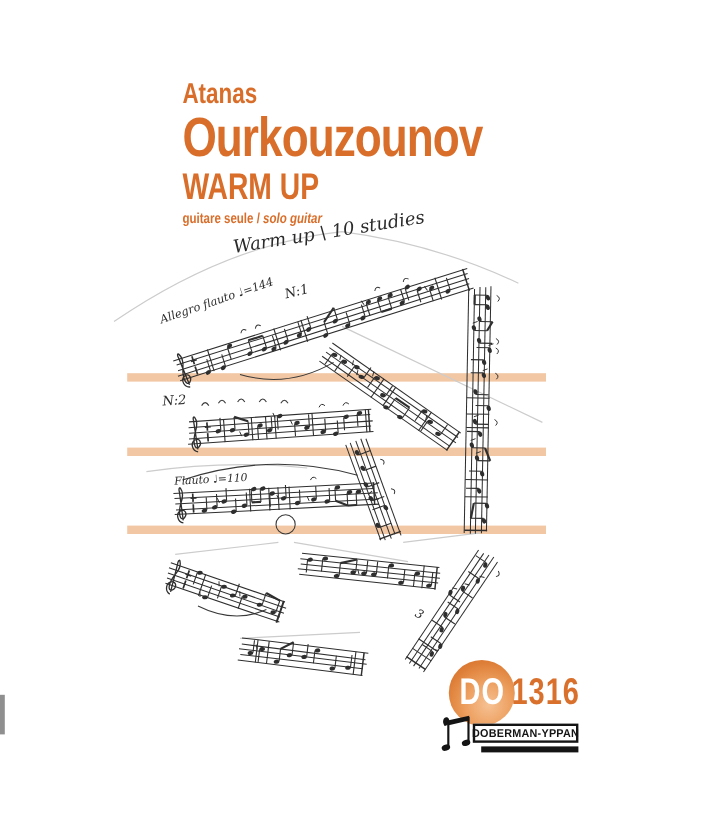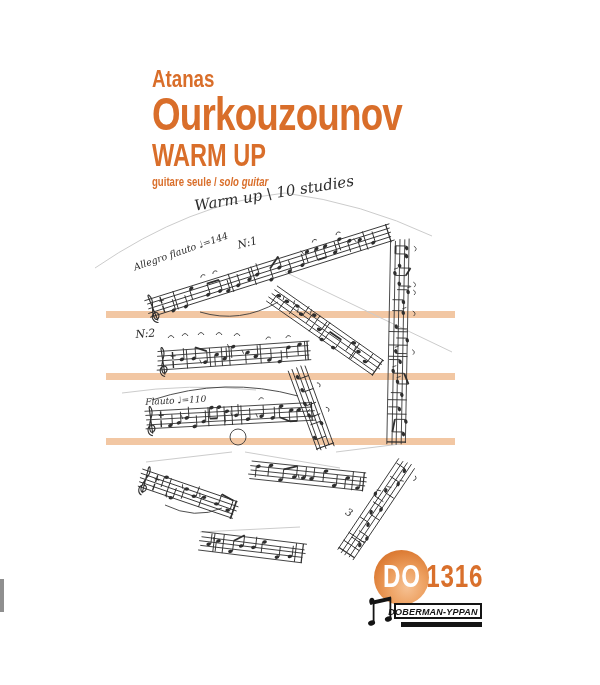--- a/index.html
+++ b/index.html
@@ -24,21 +24,21 @@
   .subtitle .it{font-style:italic;}
   
   .do-circle{position:absolute;left:374px;top:550px;width:55px;height:55px;border-radius:50%;z-index:5;
      background:radial-gradient(circle at 60% 68%, #f7c montage);}
   .catalog{position:absolute;left:383px;top:561px;z-index:6;display:flex;gap:7px;
      font-size:31px;font-weight:700;line-height:1;transform-origin:left top;transform:scaleX(0.78);
      letter-spacing:1px;}
   .catalog .do{color:#ffffff;}
   .catalog .num{color:#d9702c;}
   .pub-box{position:absolute;left:394px;top:603px;width:84px;height:12px;z-index:6;
-     border:2.5px solid #141414;background:#ffffff;display:flex;align-items:center;justify-content:flex-end;font-style:italic;}
+     border:2.5px solid #141414;background:#ffffff;display:flex;align-items:center;justify-content:center;}
   .pub-box span{font-size:9.5px;font-weight:800;letter-spacing:0.2px;color:#141414;white-space:nowrap;
      transform:scaleX(0.95);}
   .pub-bar{position:absolute;left:401px;top:622px;width:81px;height:5px;background:#141414;z-index:6;}
   #note-logo{position:absolute;left:366px;top:595px;z-index:6;}
   .edge-smudge{position:absolute;left:0;top:579px;width:3.5px;height:33px;background:#8f8f8f;z-index:7;}
 </style>
 </head>
 <body>
 
 <div class="cover">

